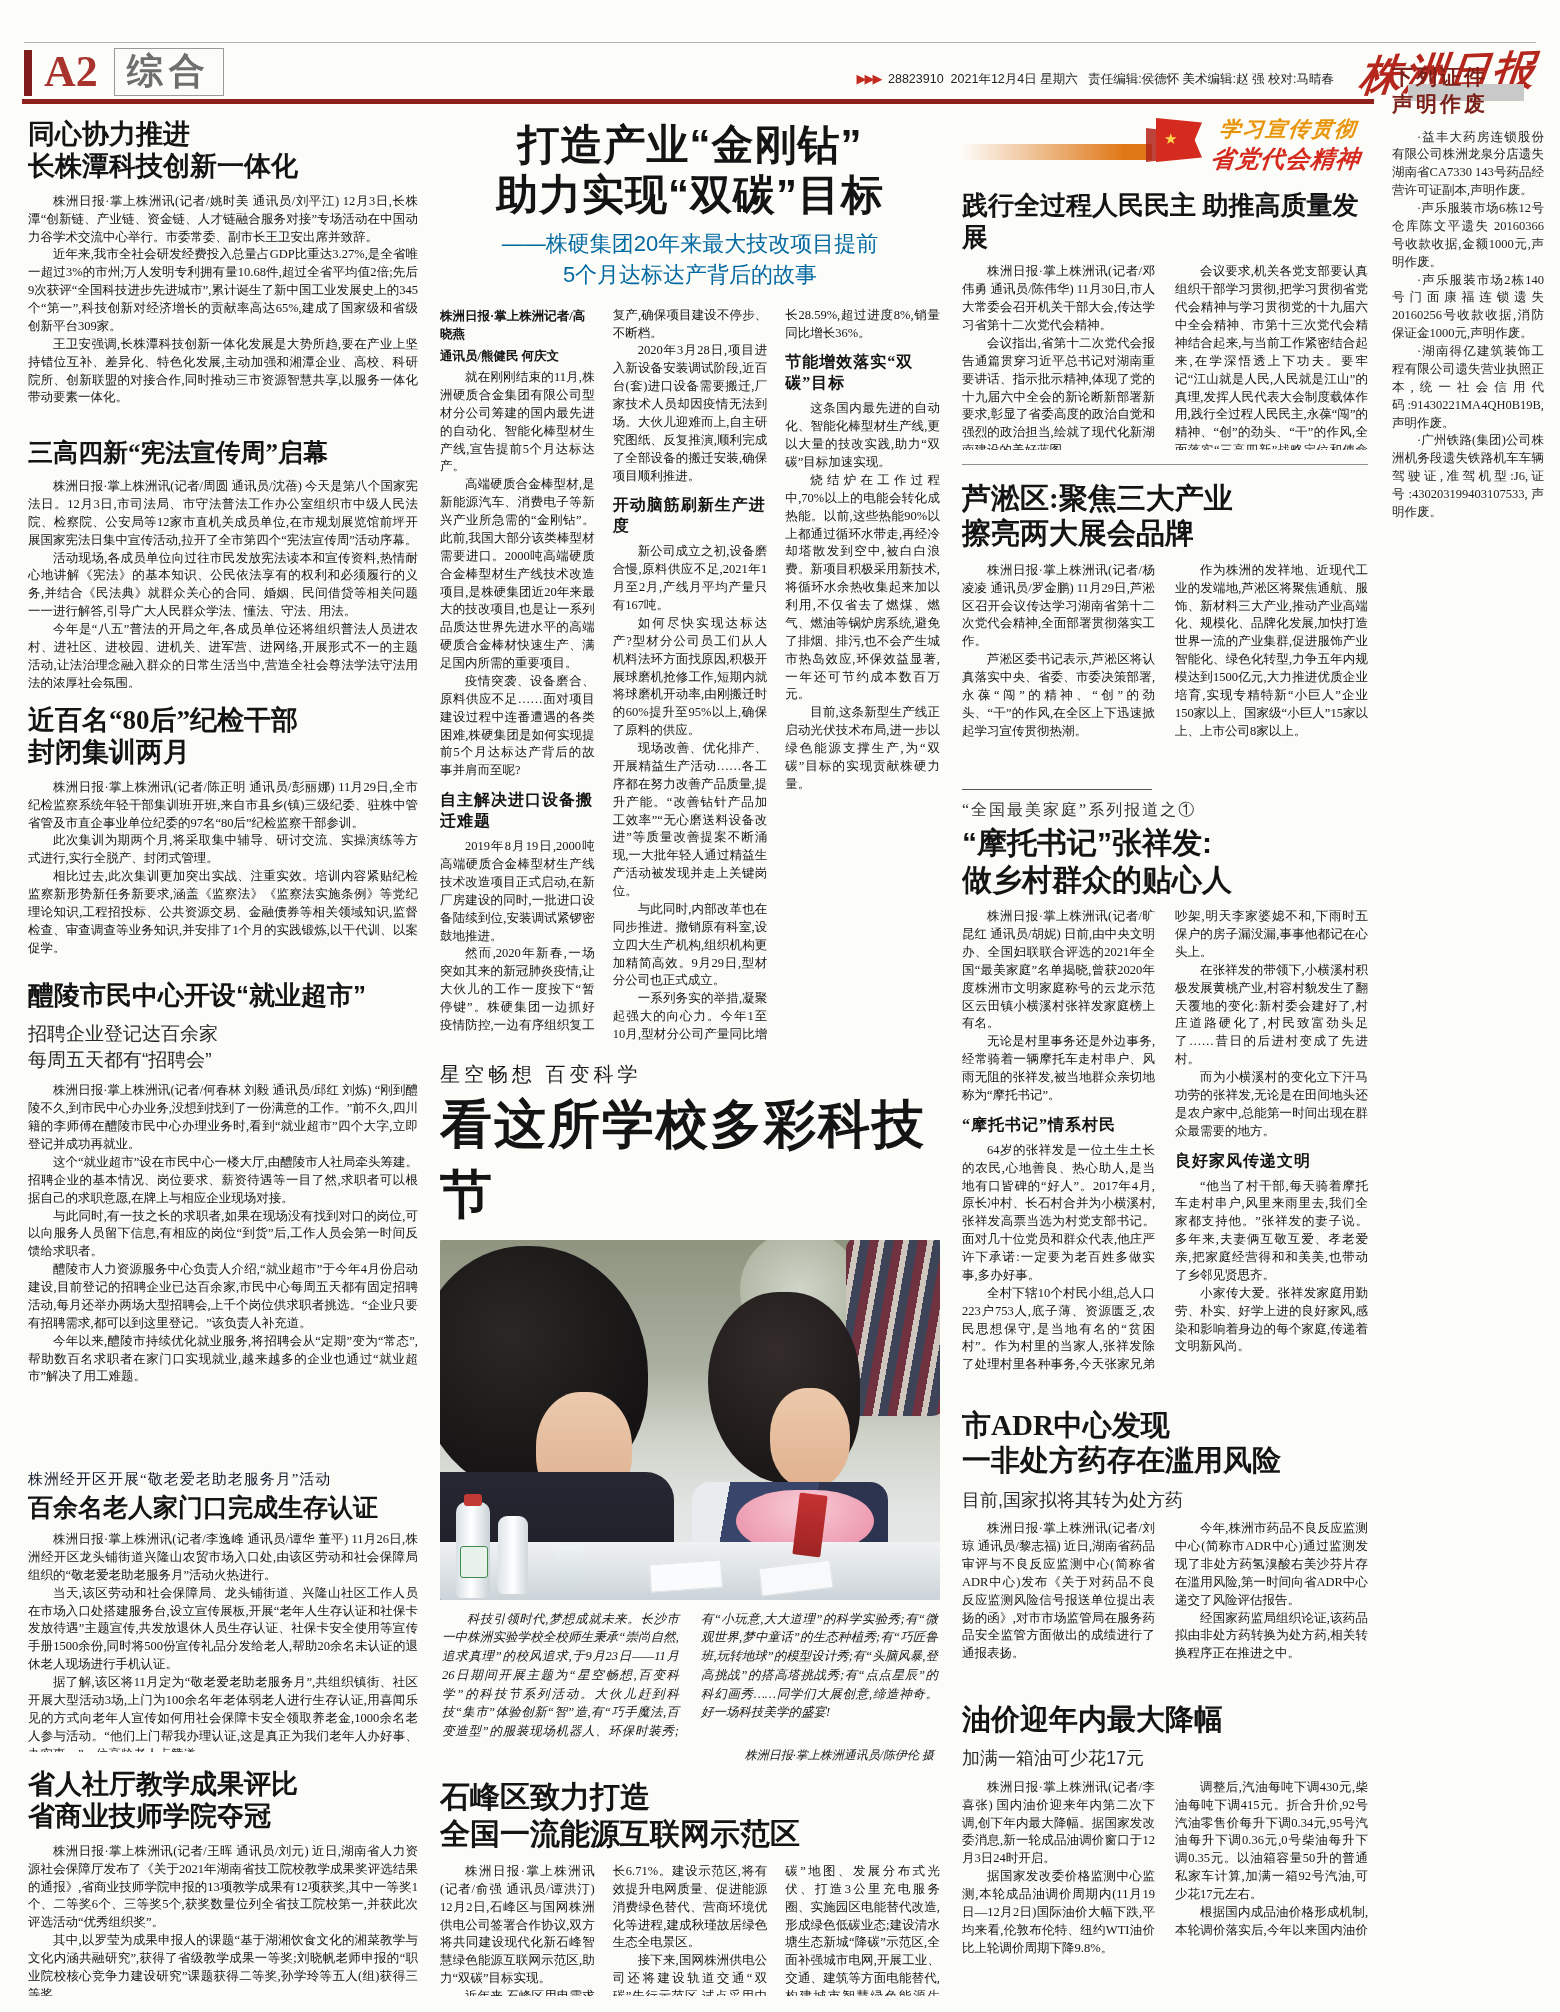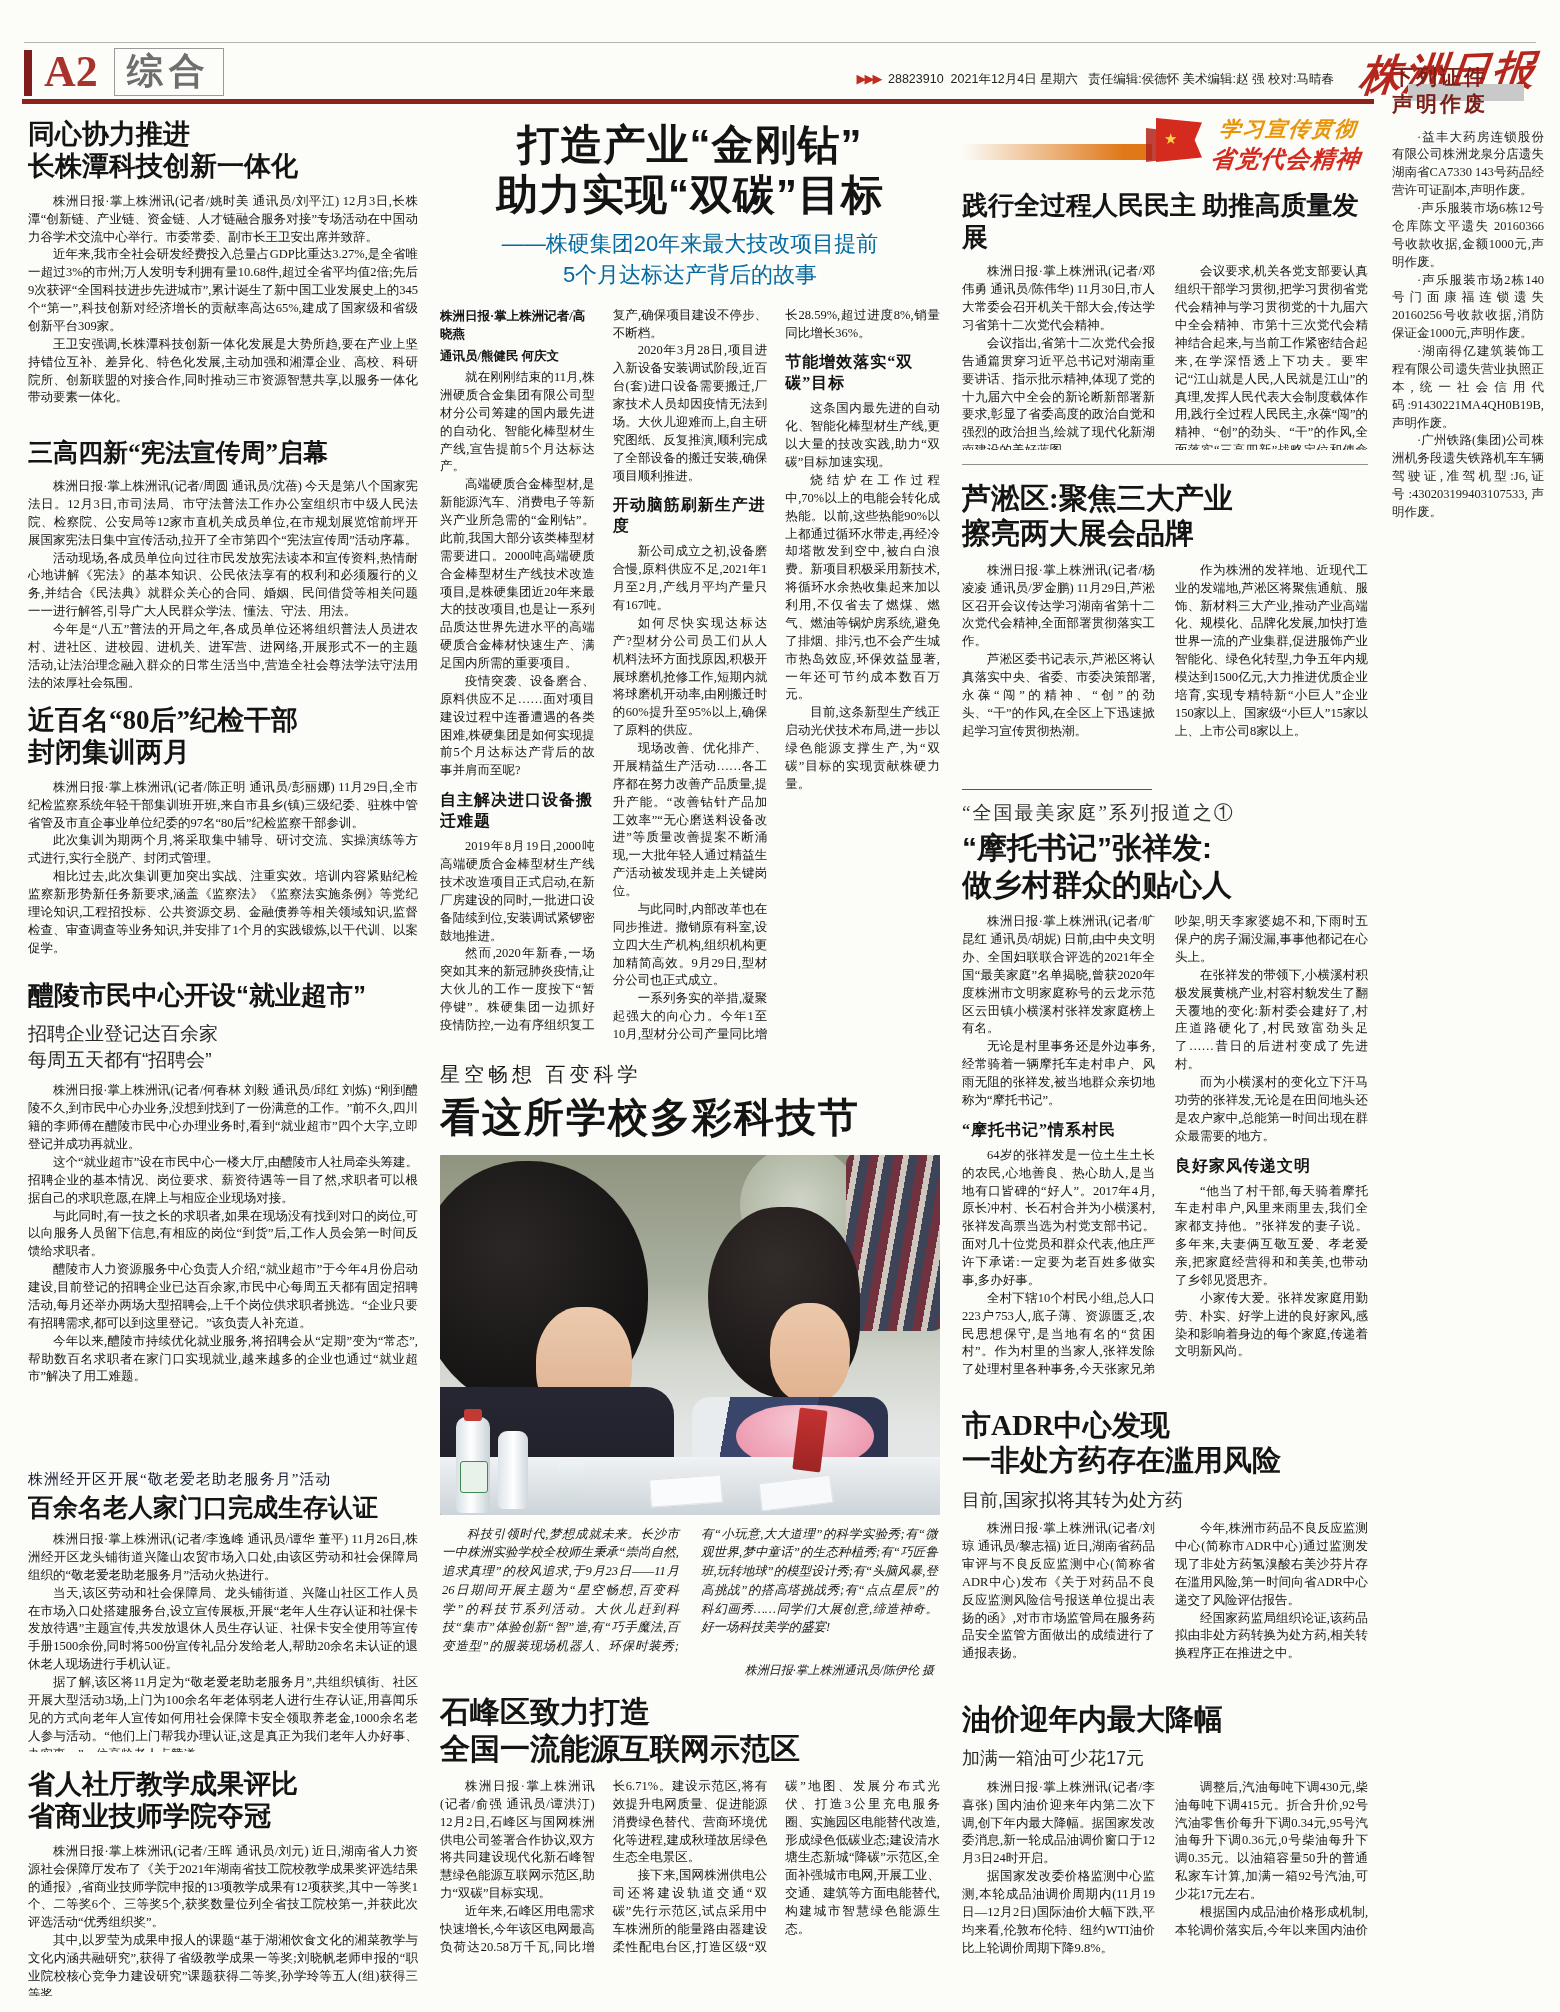--- a/index.html
+++ b/index.html
@@ -39,21 +39,21 @@
   .body p.byl{margin:0 0 4px;text-indent:0;font-size:12.5px;line-height:1.45;font-weight:bold;}
   .sep{border:none;border-top:1px solid #8e8e8e;margin:10px 0 14px;width:100%;}
   
   .lead-h1{font-family:"Liberation Sans","DejaVu Sans",sans-serif;font-size:42px;line-height:1.18;
            font-weight:bold;text-align:center;white-space:pre-line;margin:4px 0 10px;letter-spacing:1px;}
   .lead-sub{font-family:"Liberation Sans","DejaVu Sans",sans-serif;font-size:22px;color:#0369a1;
             text-align:center;white-space:pre-line;line-height:1.4;margin:0 0 16px;font-weight:normal;}
   .lead-body{height:742px;column-count:3;column-gap:18px;column-fill:auto;overflow:hidden;margin-bottom:12px;}
   .kicker2{font-family:"Liberation Sans","DejaVu Sans",sans-serif;font-size:20px;letter-spacing:4px;
            color:#1a1a1a;margin:2px 0 2px;}
-  .hB{font-size:40px;font-weight:bold;margin:0 0 10px;letter-spacing:2px;}
+  .hB{font-size:52px;font-weight:bold;margin:0 0 10px;letter-spacing:2px;}
   
   .photo{position:relative;width:500px;height:360px;overflow:hidden;border-radius:1px;
          background:linear-gradient(180deg,#8f947f 0%,#aab0a0 35%,#cfd3c9 55%,#e2e5e3 75%,#e8eaea 100%);}
   .photo div{position:absolute;}
   .ph-blur1{left:300px;top:-10px;width:120px;height:120px;background:radial-gradient(#dde2d8,#b9c0ad 70%);border-radius:50%;opacity:.8;}
   .ph-stripe{right:-6px;top:-4px;width:100px;height:180px;border-radius:14px;
      background:repeating-linear-gradient(100deg,#70323e 0 9px,#cfc6bd 9px 15px,#3e4458 15px 24px);}
   .ph-hair1{left:-24px;top:6px;width:232px;height:252px;border-radius:48% 52% 46% 54%;
      background:radial-gradient(circle at 40% 35%,#2b2726,#151313 70%);}
   .ph-face1{left:96px;top:152px;width:96px;height:118px;border-radius:46%;
@@ -96,21 +96,21 @@
   .flagstar{position:absolute;left:12px;top:14px;color:#ffd34d;font-size:15px;font-family:"DejaVu Sans",sans-serif;}
   .banner-text{flex:none;text-align:center;font-family:"Liberation Sans","DejaVu Sans",sans-serif;
                font-weight:bold;font-style:italic;transform:skewX(-6deg);padding:0 6px;}
   .banner-l1{font-size:21px;color:#e8940a;letter-spacing:2px;text-shadow:0 1px 0 #fff3d6;}
   .banner-l2{font-size:24px;color:#d42b1e;letter-spacing:1px;}
   .hD{font-size:29px;line-height:1.22;font-weight:bold;white-space:pre-line;margin:2px 0 10px;}
   .hD.sans{font-family:"Liberation Sans","DejaVu Sans",sans-serif;font-size:27px;}
   .deck2{font-family:"Liberation Sans","DejaVu Sans",sans-serif;font-size:18px;color:#2b2b2b;
          margin:0 0 8px;line-height:1.3;}
   .b2{column-count:2;column-gap:20px;column-fill:auto;overflow:hidden;}
-  .kicker3{font-size:19px;color:#333;letter-spacing:2px;margin:0 0 4px;}
+  .kicker3{font-size:16px;color:#333;letter-spacing:2px;margin:0 0 4px;}
   .rule-short{border:none;border-top:1px solid #555;width:190px;margin:12px 0 10px;}
   
   .not-title{font-size:21px;font-weight:bold;color:#7c201a;line-height:1.3;white-space:pre-line;
              letter-spacing:3px;margin:0 0 10px;}
   .not-items p{font-size:10.8px;line-height:1.5;text-align:justify;margin:0 0 9px;color:#1d1d1d;}
 </style>
 </head>
 <body>
 
 <div class="top-hairline"></div>

